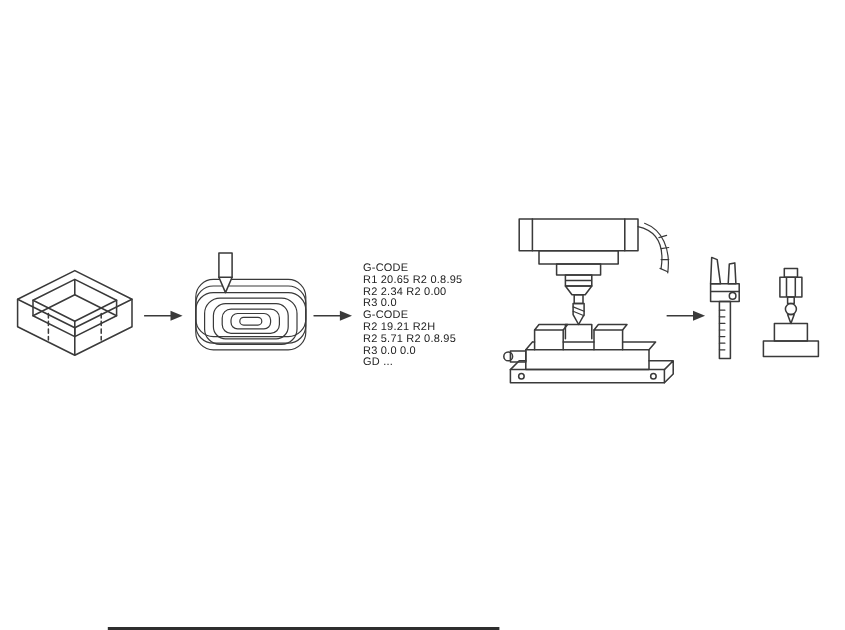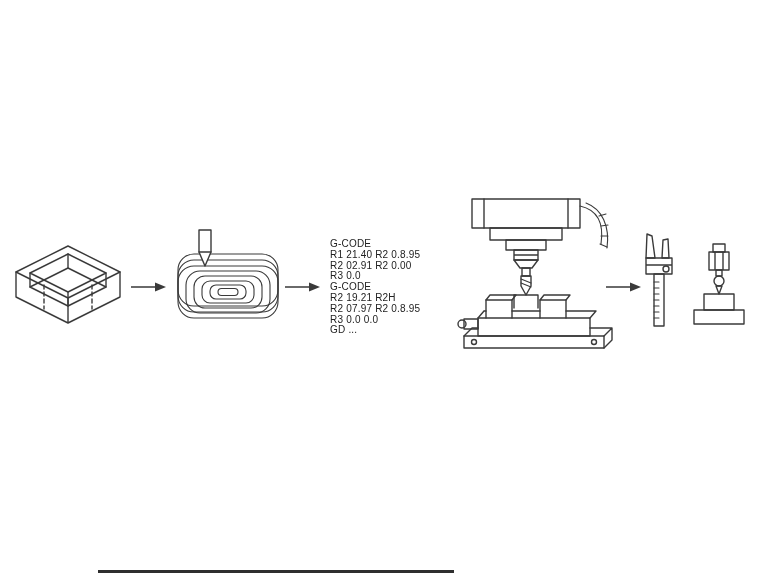--- a/index.html
+++ b/index.html
@@ -69,26 +69,26 @@
 
   <div class="stage" style="left:285px;top:281px;width:36px;height:12px">
     <svg viewBox="0 0 36 12">
       <path class="line-art" d="M0,6 H25"></path>
       <path class="filled" d="M24,1.5 L35,6 L24,10.5 Z"></path>
     </svg>
   </div>
 
   <div class="gcode-block">
     <div>G-CODE</div>
-    <div>R1 21.40 R2 0.8.95</div>
-    <div>R2 02.91 R2 0.00</div>
+    <div>R1 20.65 R2 0.8.95</div>
+    <div>R2 2.34 R2 0.00</div>
     <div>R3 0.0</div>
     <div>G-CODE</div>
     <div>R2 19.21 R2H</div>
-    <div>R2 07.97 R2 0.8.95</div>
+    <div>R2 5.71 R2 0.8.95</div>
     <div>R3 0.0 0.0</div>
     <div>GD ...</div>
   </div>
 
   <div class="stage" style="left:450px;top:198px;width:168px;height:158px">
     <svg viewBox="0 0 168 158">
       <g class="line-art">
         <g>
           <path d="M22,1 H130 V30 H22 Z"></path>
           <path d="M34,1 V30 M118,1 V30"></path>

